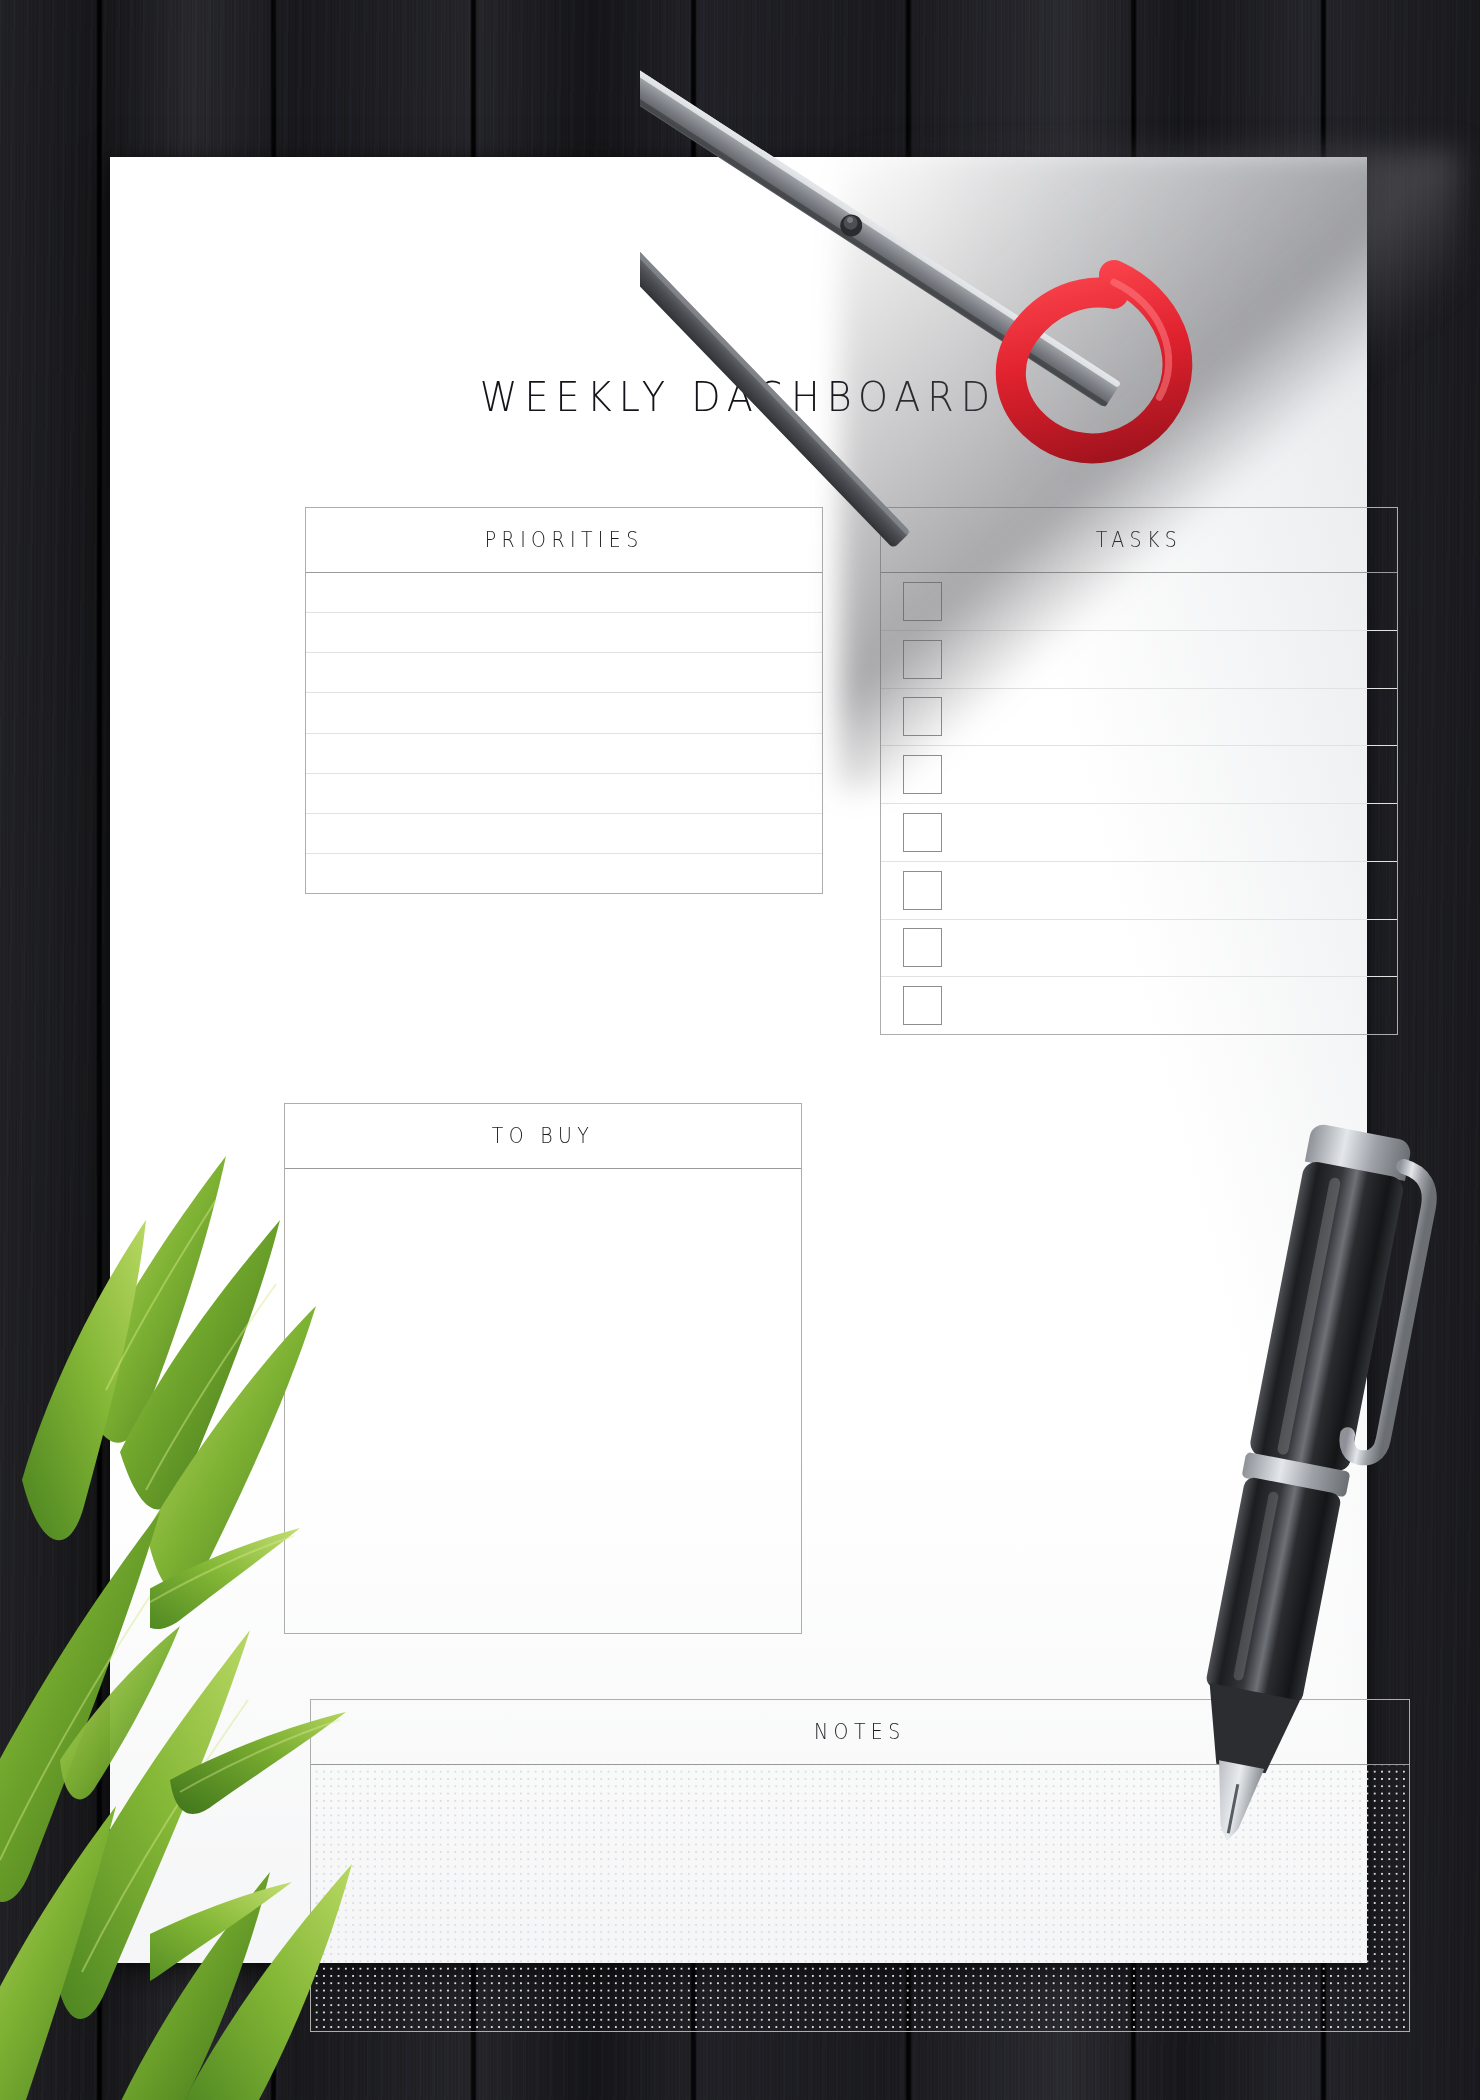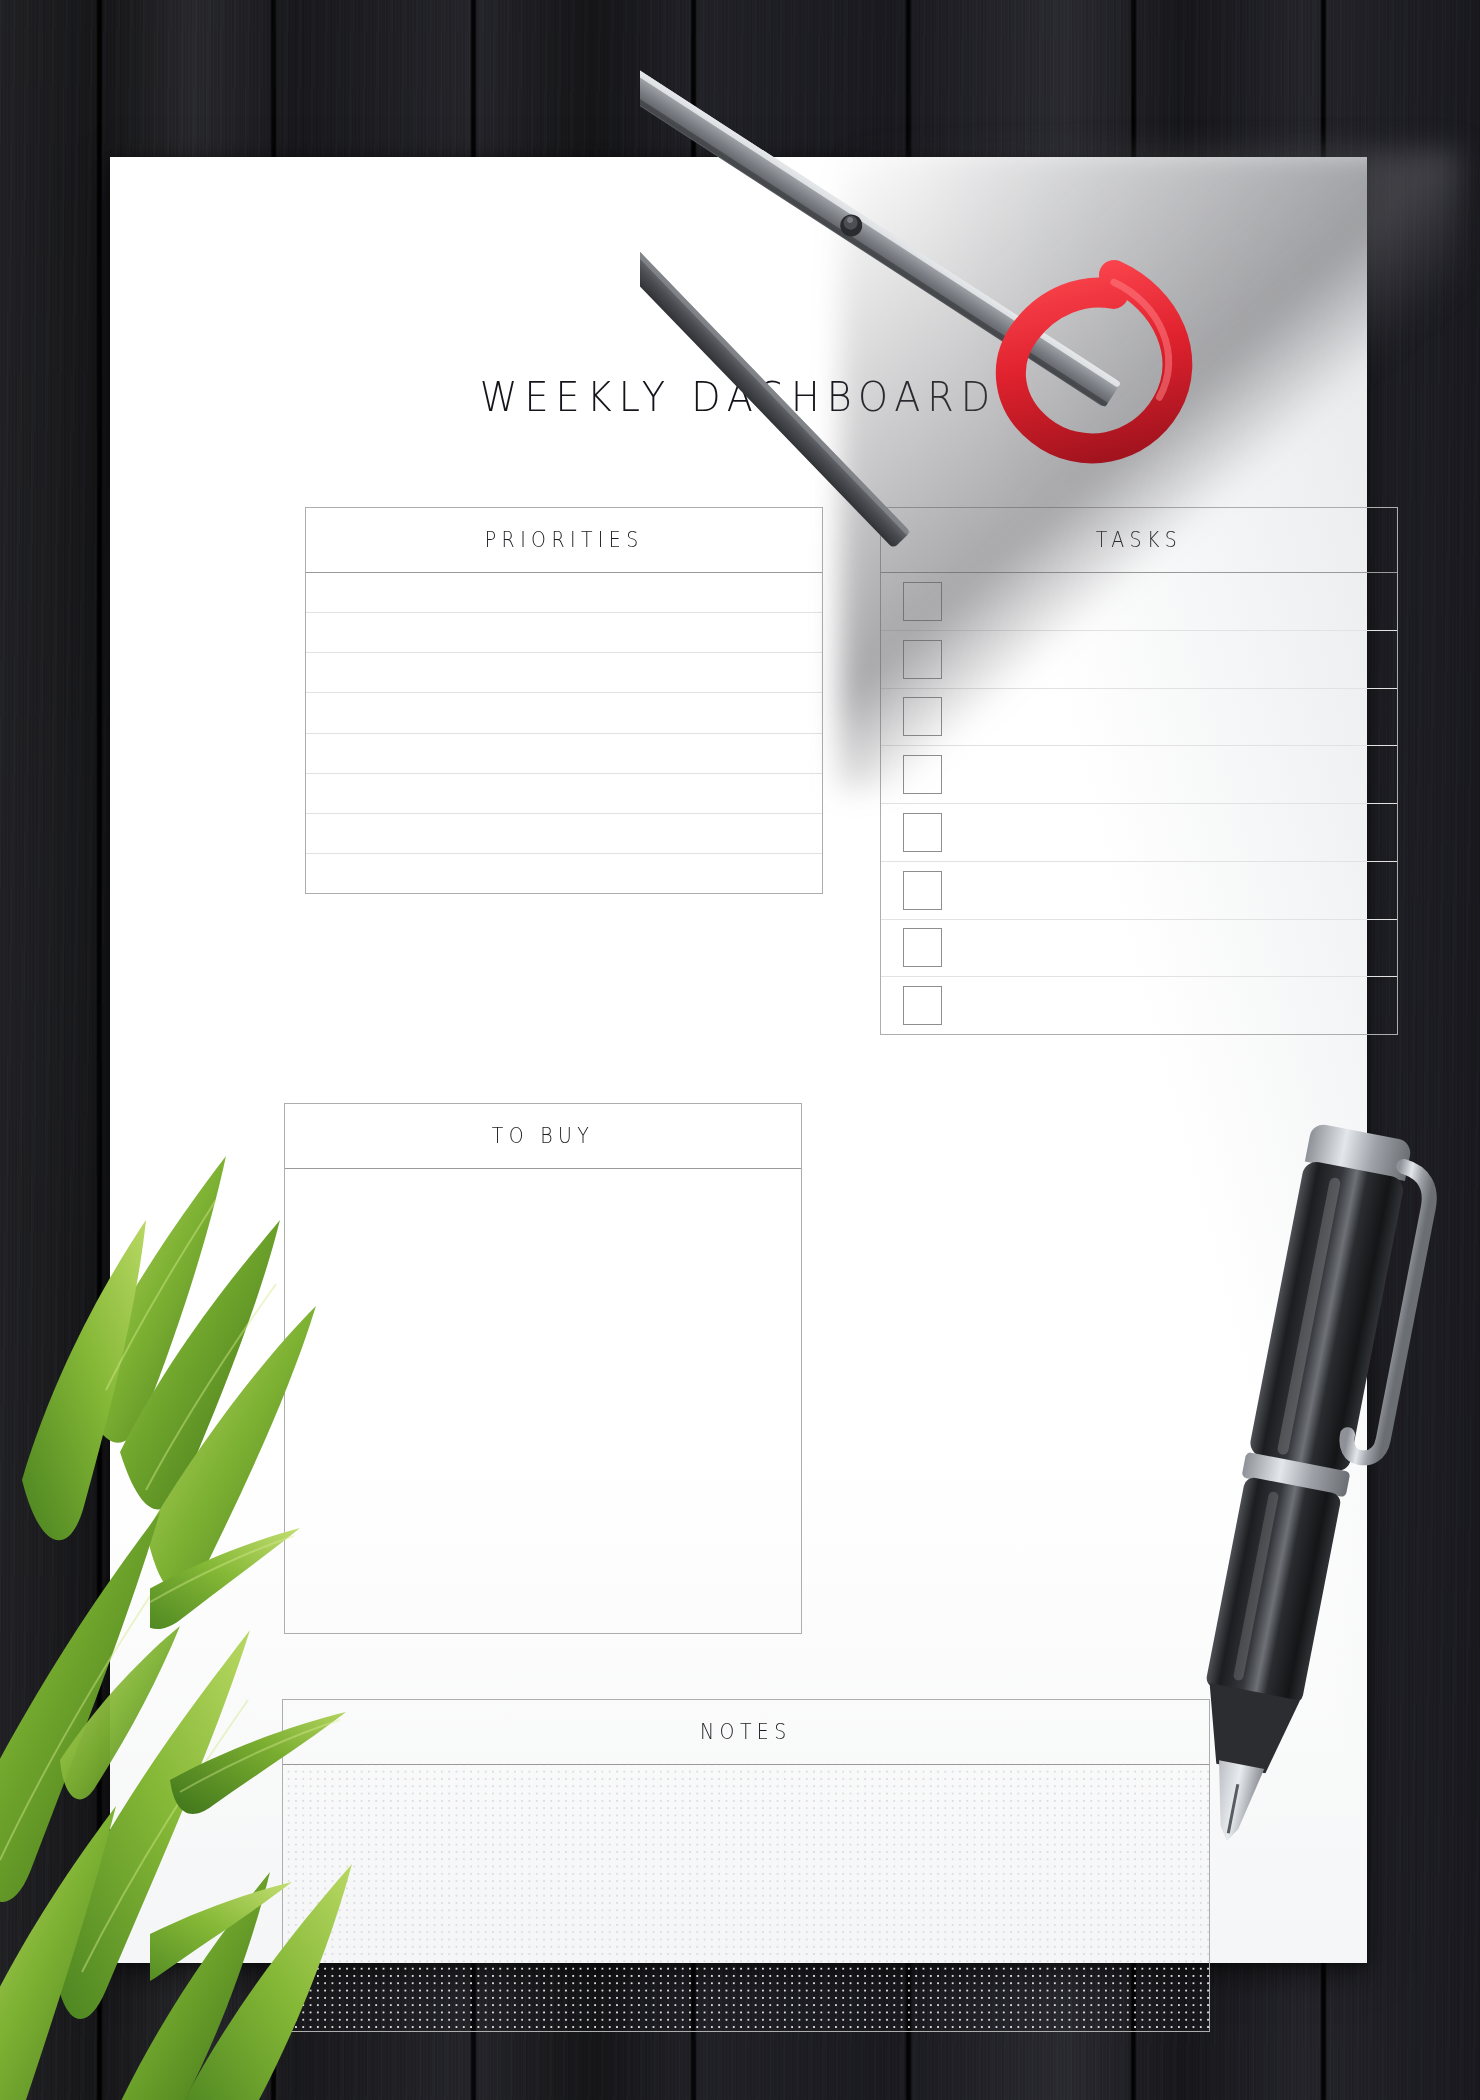--- a/index.html
+++ b/index.html
@@ -101,21 +101,21 @@
   .checkbox {
     width:39px; height:39px;
     border:1px solid #8e8e8e; background:transparent;
   }
 
   
   #priorities { left:195px; top:350px; width:518px; height:387px; }
   #tasks      { left:770px; top:350px; width:518px; height:528px; }
   #tobuy      { left:174px; top:946px; width:518px; height:531px; }
   #topay      { left:770px; top:946px; width:518px; height:531px; }
-  #notes      { left:172px; top:1542px; width:928px; height:333px; }
+  #notes      { left:200px; top:1542px; width:1100px; height:333px; }
 
   .open-body { height:calc(100% - 65px); }
 
   
   .dot-grid {
     height:calc(100% - 66px);
     background-image: radial-gradient(circle, #dcdce2 0.9px, rgba(255,255,255,0) 1.1px);
     background-size:7.3px 7.3px;
     background-position:2px 3px;
   }

